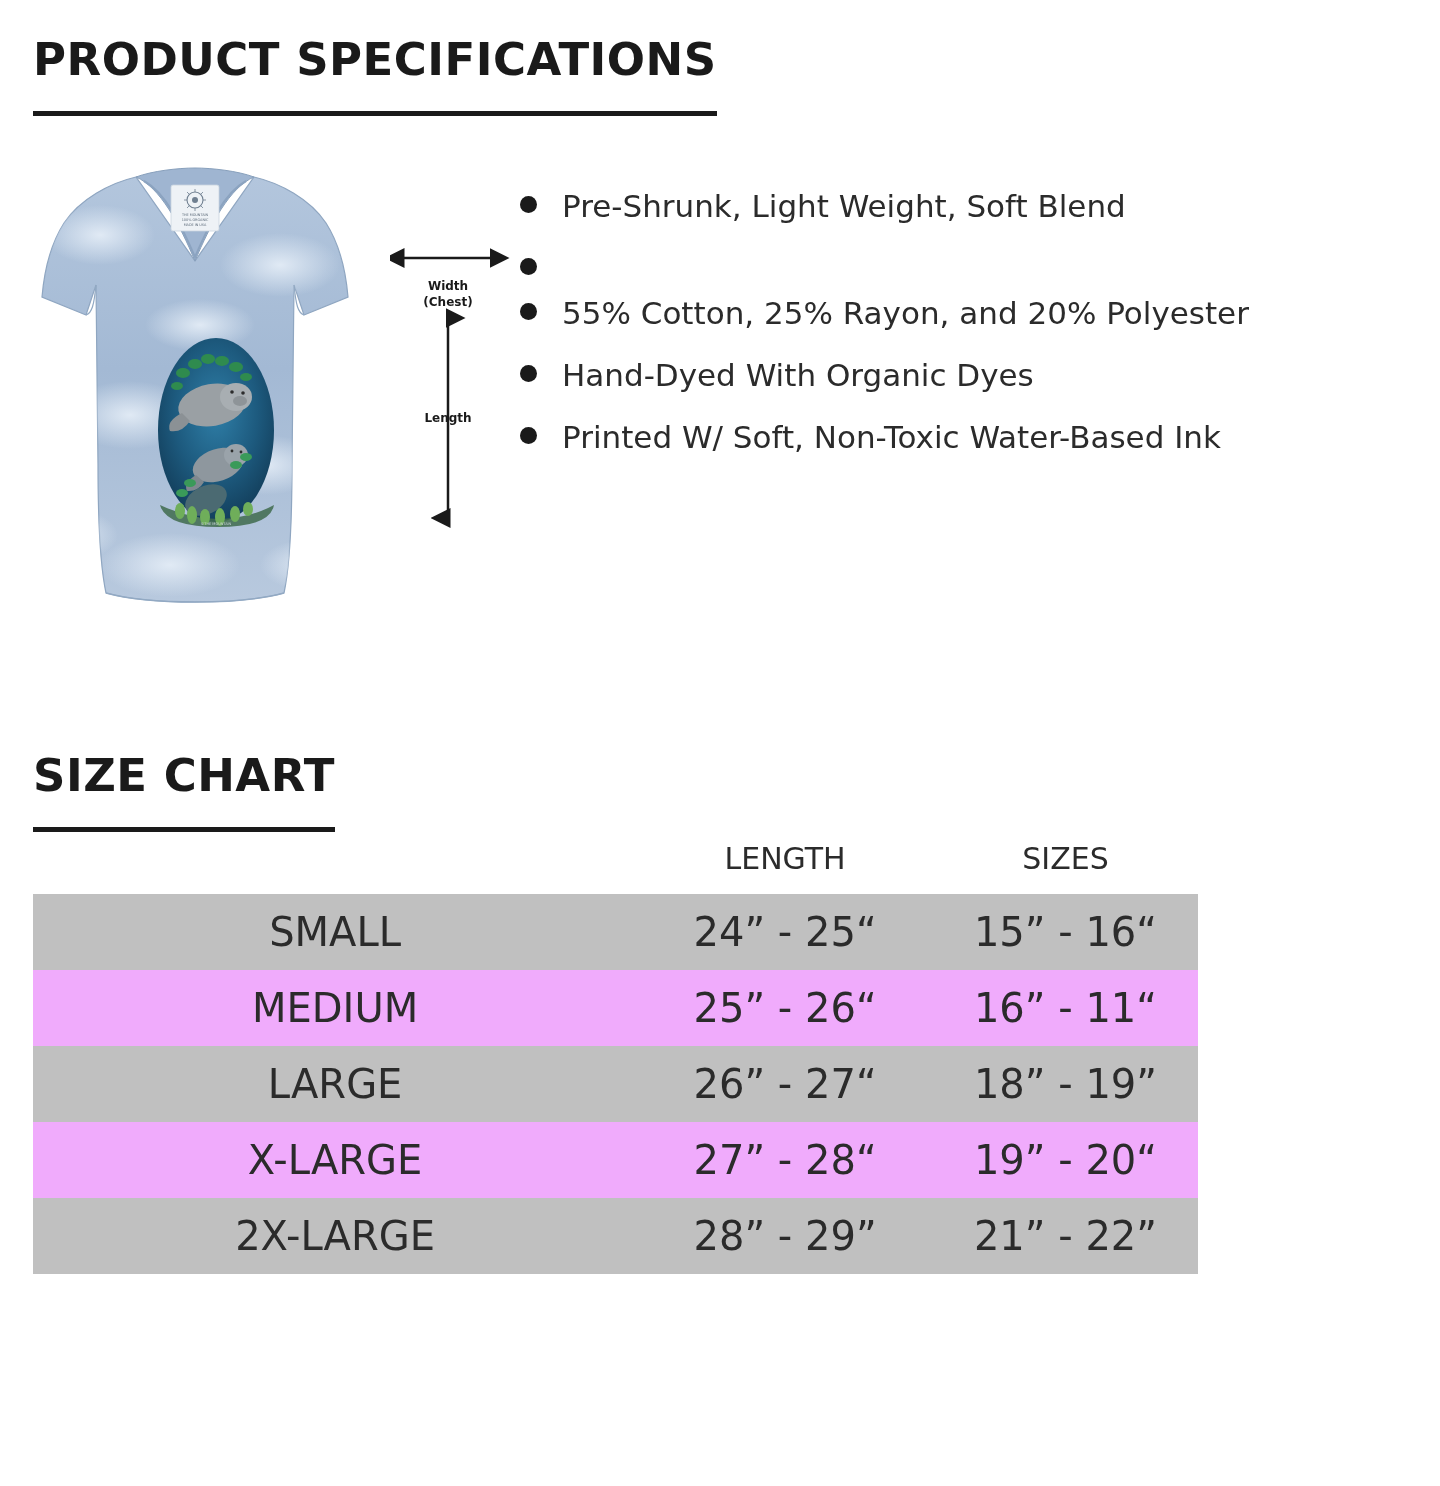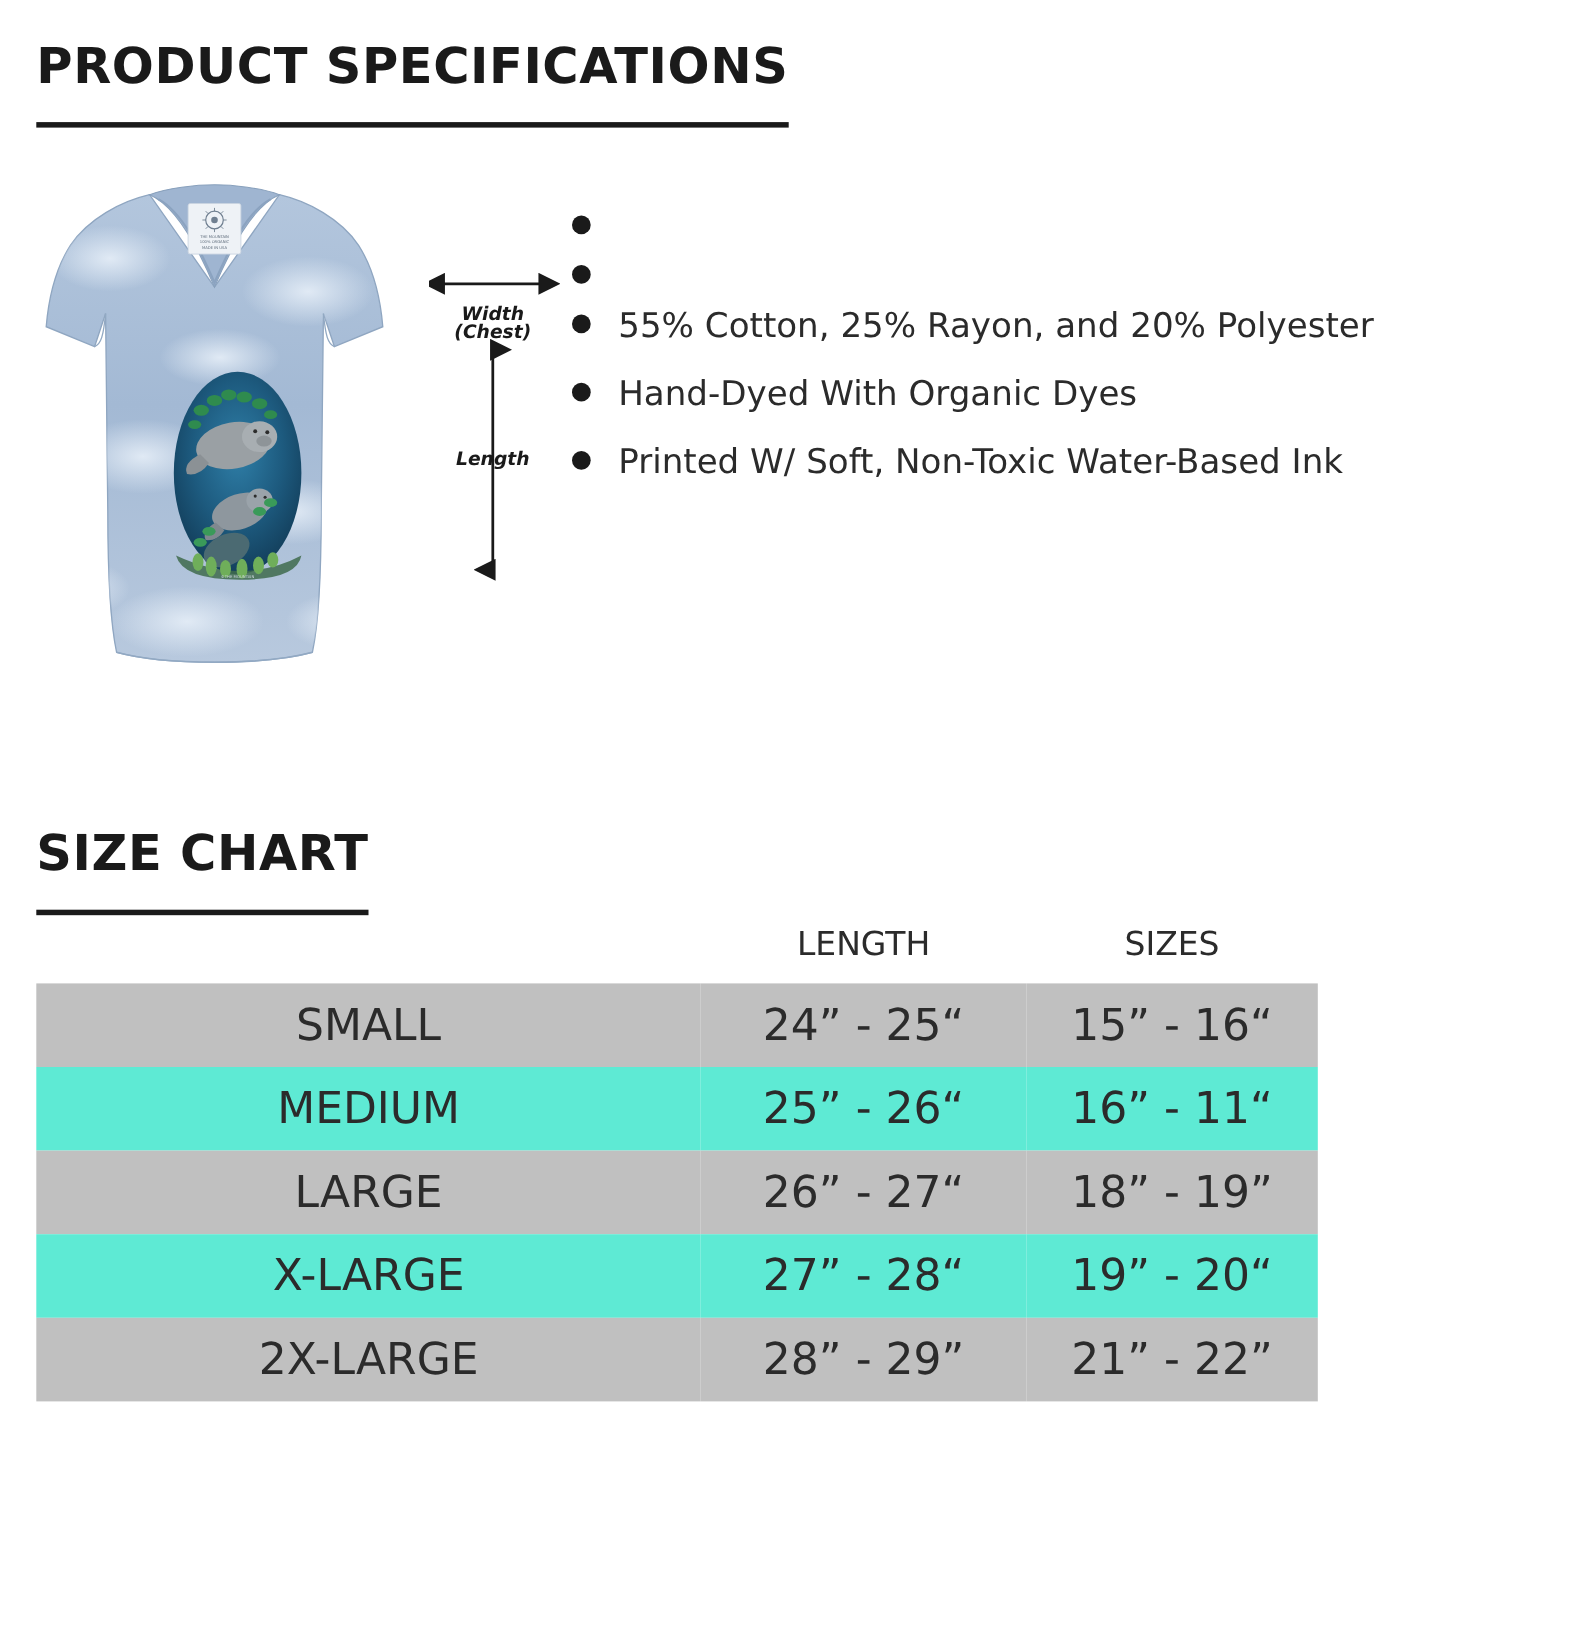--- a/index.html
+++ b/index.html
@@ -56,26 +56,25 @@
     position: absolute;
     left: 390px;
     top: 230px;
     width: 120px;
     height: 300px;
   }
   .measure-label {
     position: absolute;
     font-family: "DejaVu Sans", sans-serif;
     font-weight: bold;
-    font-size: 17px;
+    font-size: 12px;
     line-height: 16px;
     color: #1a1a1a;
     text-align: center;
     width: 100px;
-    font-style: italic;
   }
   #width-label { left: 8px; top: 48px; }
   #length-label { left: 8px; top: 180px; }
 
   
   .bullets {
     position: absolute;
     left: 520px;
     top: 182px;
     width: 900px;
@@ -129,21 +128,21 @@
     font-size: 40px;
     color: #2b2b2b;
     text-align: center;
     padding: 15px 0;
     height: 70px;
   }
   .size-table tr.shaded td {
     background: #c0c0c0;
   }
   .size-table tr.plain td {
-    background: #5eead4;
+    background: #f0abfc;
   }
   .size-table td.size-name { width: 690px; }
 </style>
 </head>
 <body>
 
 <div class="section-heading" id="spec-heading">PRODUCT SPECIFICATIONS</div>
 
 <div class="shirt-wrap">
   <svg class="shirt-svg" width="310" height="445" viewBox="0 0 310 445" xmlns="http://www.w3.org/2000/svg">
@@ -281,20 +280,21 @@
     <span>Width</span><br>
     <span>(Chest)</span>
   </div>
   <div class="measure-label" id="length-label">Length</div>
 </div>
 
 <div class="bullets">
 
   <div class="bullet-row">
     <span class="bullet-dot"></span>
+    <span class="bullet-text">Pre-Shrunk, Light Weight, Soft Blend</span>
   </div>
 
   <div class="bullet-row">
     <span class="bullet-dot"></span>
   </div>
 
   <div class="bullet-row">
     <span class="bullet-dot"></span>
     <span class="bullet-text">55% Cotton, 25% Rayon, and 20% Polyester</span>
   </div>

